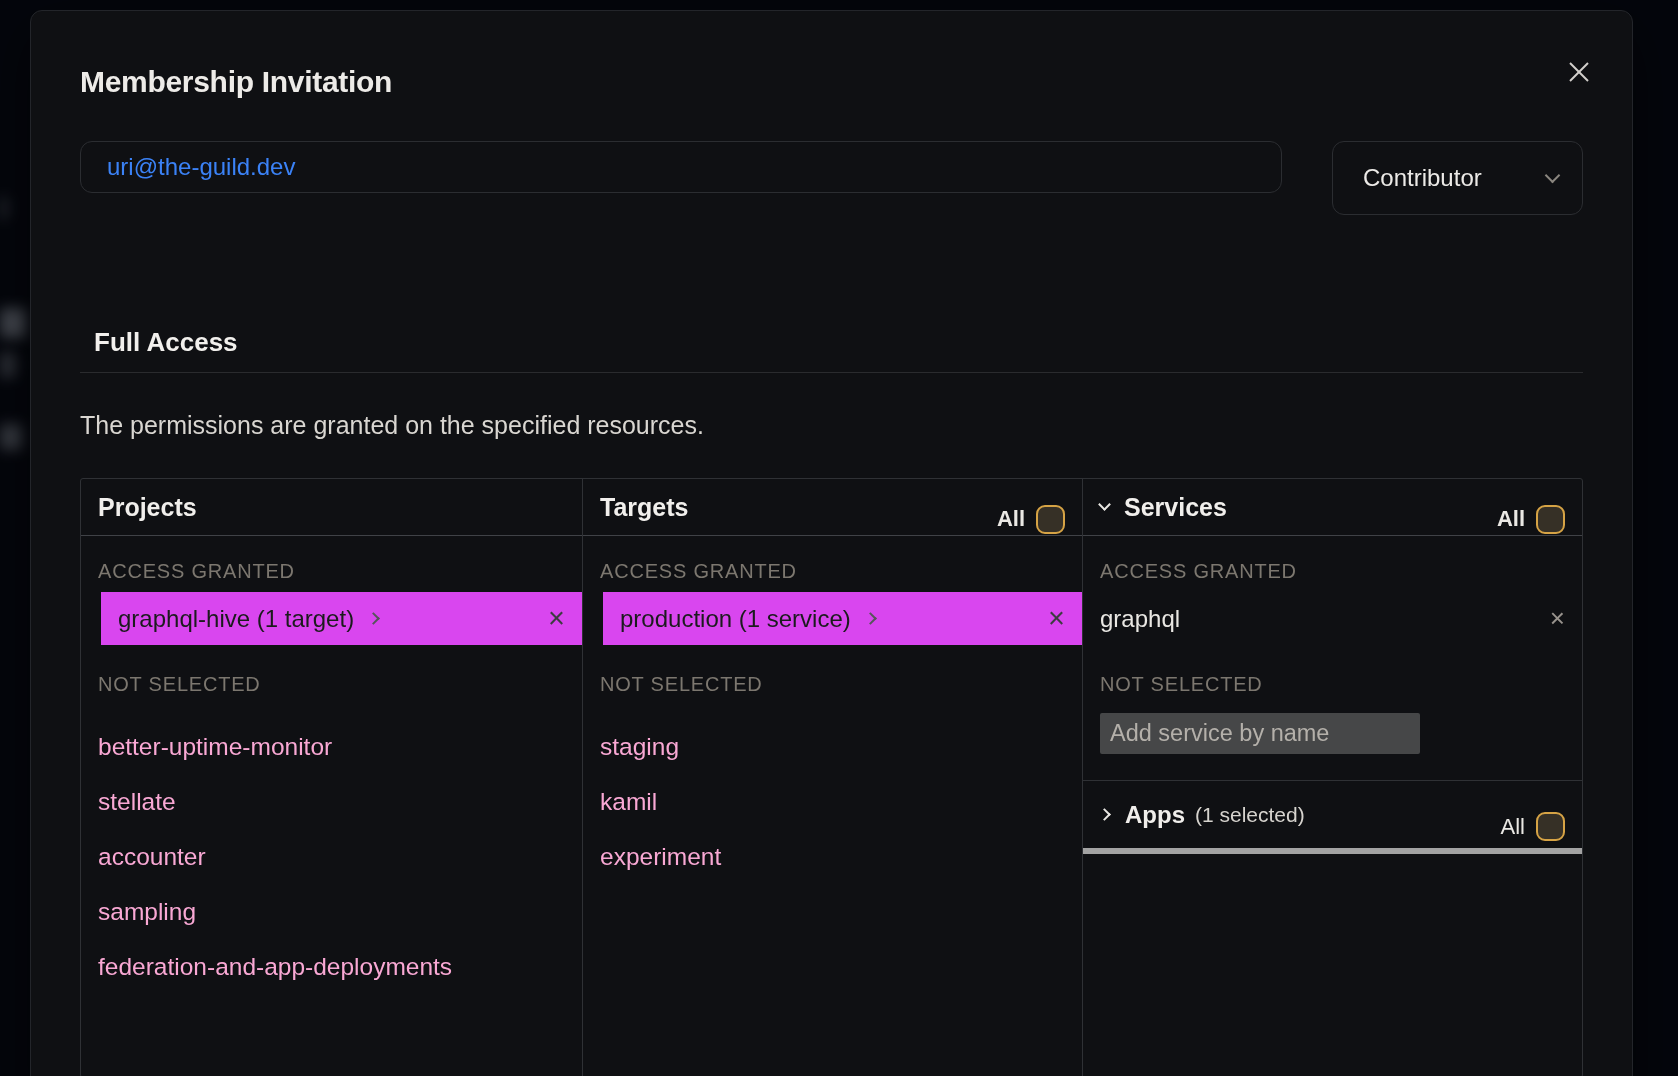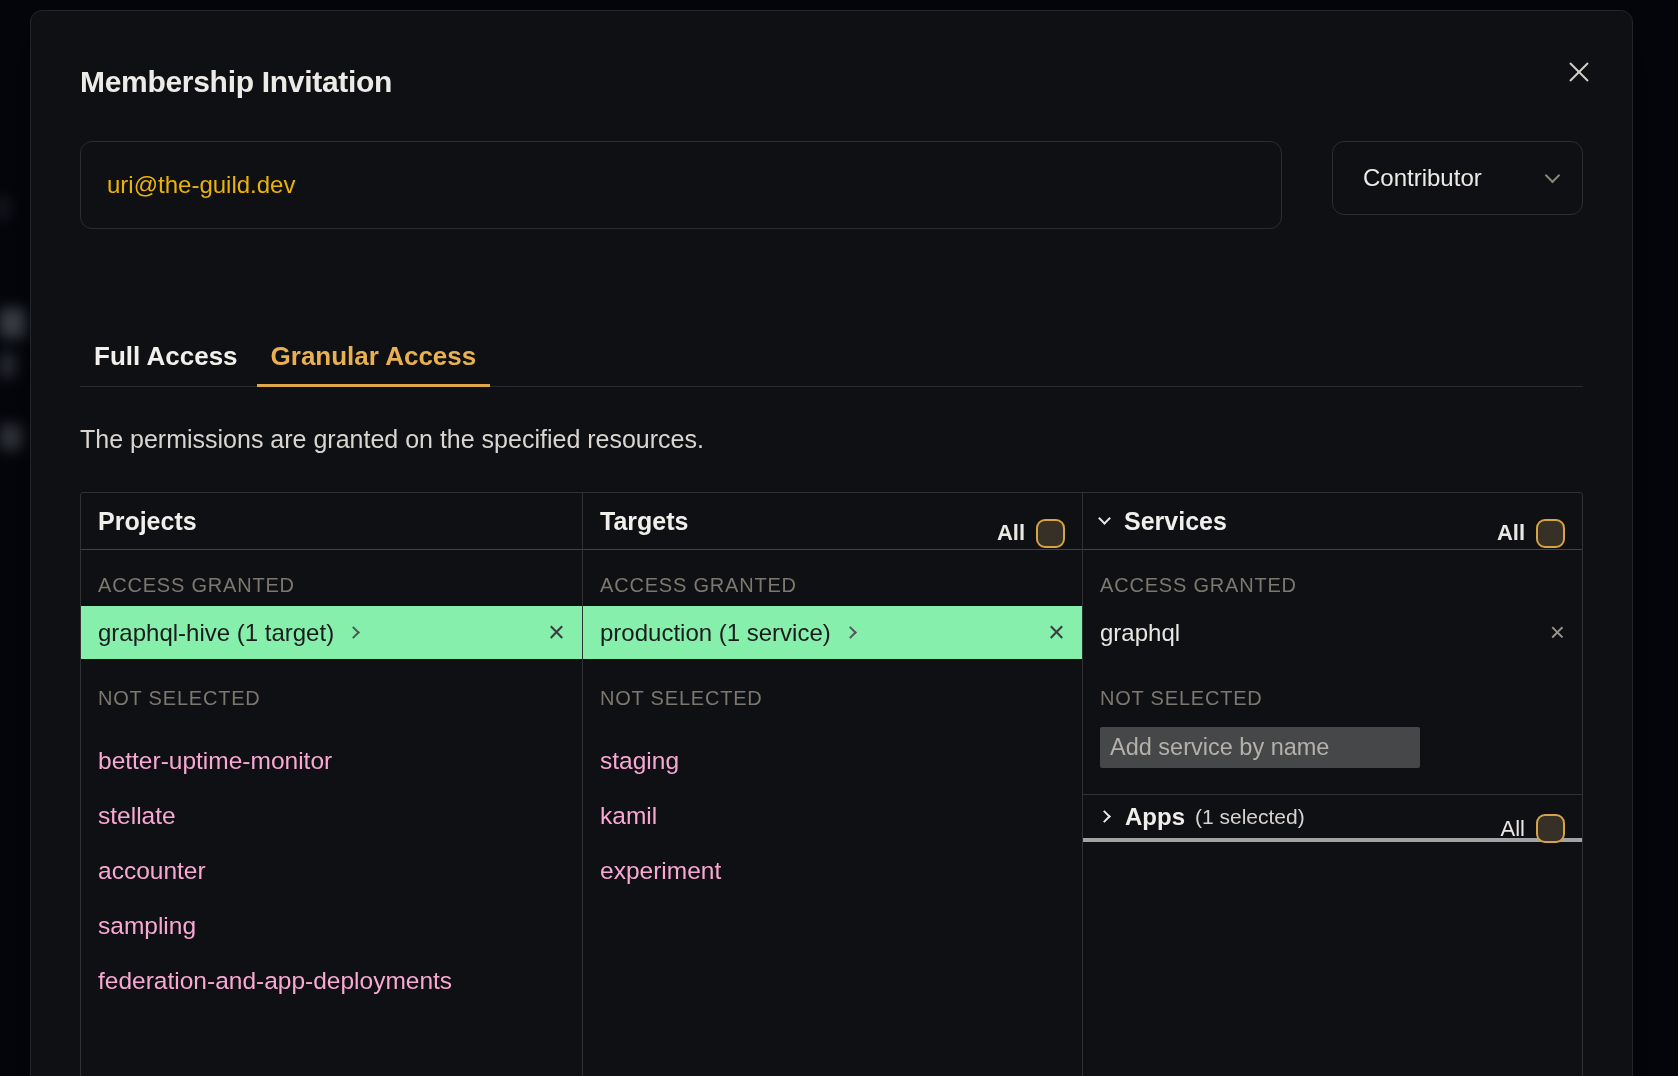--- a/index.html
+++ b/index.html
@@ -26,22 +26,22 @@
     position:absolute; top:42px; right:34px; width:38px; height:38px;
     background:none; border:none; padding:0; cursor:pointer;
     display:flex; align-items:center; justify-content:center;
   }
   .title { margin:0; font-size:30px; line-height:38px; font-weight:700; color:#edebe8; letter-spacing:-.3px; }
   .desc  { margin:20px 0 0; max-width:1510px; font-size:24.5px; line-height:37px;
            color:#96918a; letter-spacing:-.2px; }
 
   .invite-row { display:flex; margin-top:40px; gap:50px; }
   .email-input {
-    flex:1; height:88px; background:transparent; border:1px solid #2b2d31; border-radius:12px;
-    color:#eab308; font-size:24px; padding:0 26px; font-family:inherit; outline:none;
+    flex:1; height:52px; background:transparent; border:1px solid #2b2d31; border-radius:12px;
+    color:#3b82f6; font-size:24px; padding:0 26px; font-family:inherit; outline:none;
   }
   .role-select {
     width:251px; height:74px; border:1px solid #2b2d31; border-radius:12px; background:transparent;
     color:#eceae7; font-size:24px; display:flex; align-items:center; justify-content:space-between;
     padding:0 24px 0 30px; cursor:pointer;
   }
   .chev { display:inline-block; width:11px; height:11px;
           border-right:2.5px solid currentColor; border-bottom:2.5px solid currentColor; }
   .chev.down  { transform:rotate(45deg); margin-top:-5px; }
   .chev.right { transform:rotate(-45deg); }
@@ -63,37 +63,37 @@
                 border-bottom:1px solid #404247; font-size:25px; font-weight:700; color:#f1efec; }
   .col-header .chev { color:#e9e7e3; margin-right:15px; }
   .all-wrap { margin-left:auto; display:flex; align-items:center; font-size:22px; color:#eae8e4; cursor:pointer;margin-top:24px; }
   .checkbox { width:29px; height:29px; border:2px solid #d6a345; border-radius:9px;
               background:#363026; margin-left:11px; cursor:pointer; }
 
   .section-label { margin-top:14px; height:42px; display:flex; align-items:center; padding:0 17px;
                    font-size:20px; letter-spacing:.8px; color:#7c776f; }
   .section-label.ns { margin-top:18px; }
   .row { height:53px; display:flex; align-items:center; padding:0 17px; font-size:24px; cursor:pointer; }
-  .row.light { background:#86efac; color:#1b1b1d; }
+  .row.light { background:#d946ef; color:#1b1b1d;margin-left:20px; }
   .row .expand { color:#55555a; margin-left:15px; }
   .remove { margin-left:auto; background:none; border:none; padding:0; cursor:pointer;
             font-size:29px; line-height:29px; color:#3c3c40; font-family:inherit; }
   .row.plain { color:#e9e7e3; }
   .row.plain .remove { font-size:26px; color:#98938d; }
   .items { margin-top:14px; }
   .item { height:55px; display:flex; align-items:center; padding:0 17px;
           font-size:24.5px; color:#f9a8d4; cursor:pointer; }
 
   .add-input { display:block; margin:8px 17px 0; width:320px; height:41px;
                background:#464748; border:none; border-radius:2px; outline:none;
                font-size:23.5px; color:#d8d4ce; padding:0 10px; font-family:inherit; }
   .add-input::placeholder { color:#b4b0aa; }
 
-  .apps-row { margin-top:26px; height:48px; display:flex; align-items:center; padding:0 17px;
-              border-top:1px solid #2f3135; border-bottom:4px solid #a3a3a3; cursor:pointer; }
+  .apps-row { margin-top:26px; height:74px; display:flex; align-items:center; padding:0 17px;
+              border-top:1px solid #2f3135; border-bottom:6px solid #a3a3a3; cursor:pointer; }
   .apps-row .chev { color:#e9e7e3; margin-right:16px; }
   .apps-title { font-size:24px; font-weight:700; color:#f0eeeb; }
   .apps-count { font-size:21px; color:#d6d3ce; margin-left:10px;text-align:center; }
 </style>
 </head>
 <body>
 
 <div class="blob blob1"></div>
 <div class="blob blob2"></div>
 <div class="blob blob3"></div>
@@ -112,21 +112,20 @@
   <div class="invite-row">
     <input class="email-input" type="text" value="uri@the-guild.dev" style="">
     <div class="role-select">
       <span>Contributor</span>
       <span class="chev down"></span>
     </div>
   </div>
 
   <div class="tabs">
     <div class="tab">Full Access</div>
-    <div class="tab active">Granular Access</div>
   </div>
 
   <p class="note">The permissions are granted on the specified resources.</p>
 
   <div class="panel">
 
     <div class="col">
       <div class="col-header">
         <span>Projects</span>
       </div>

